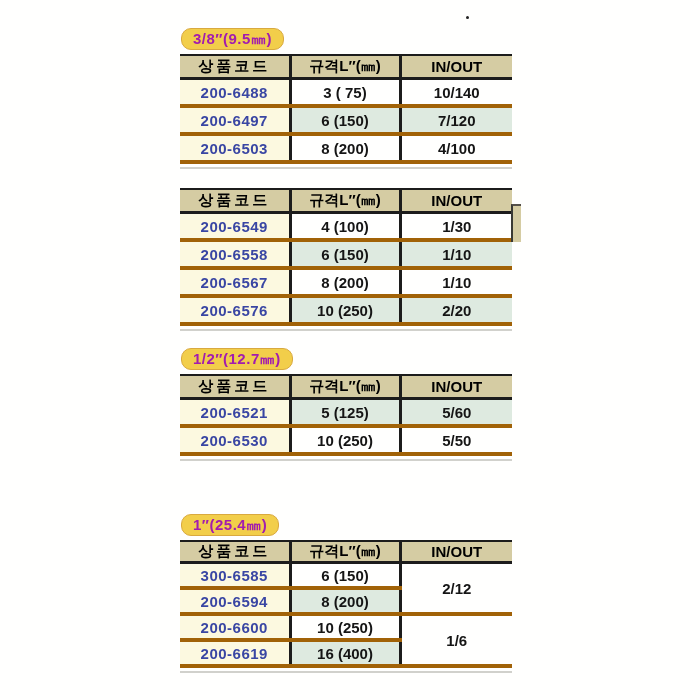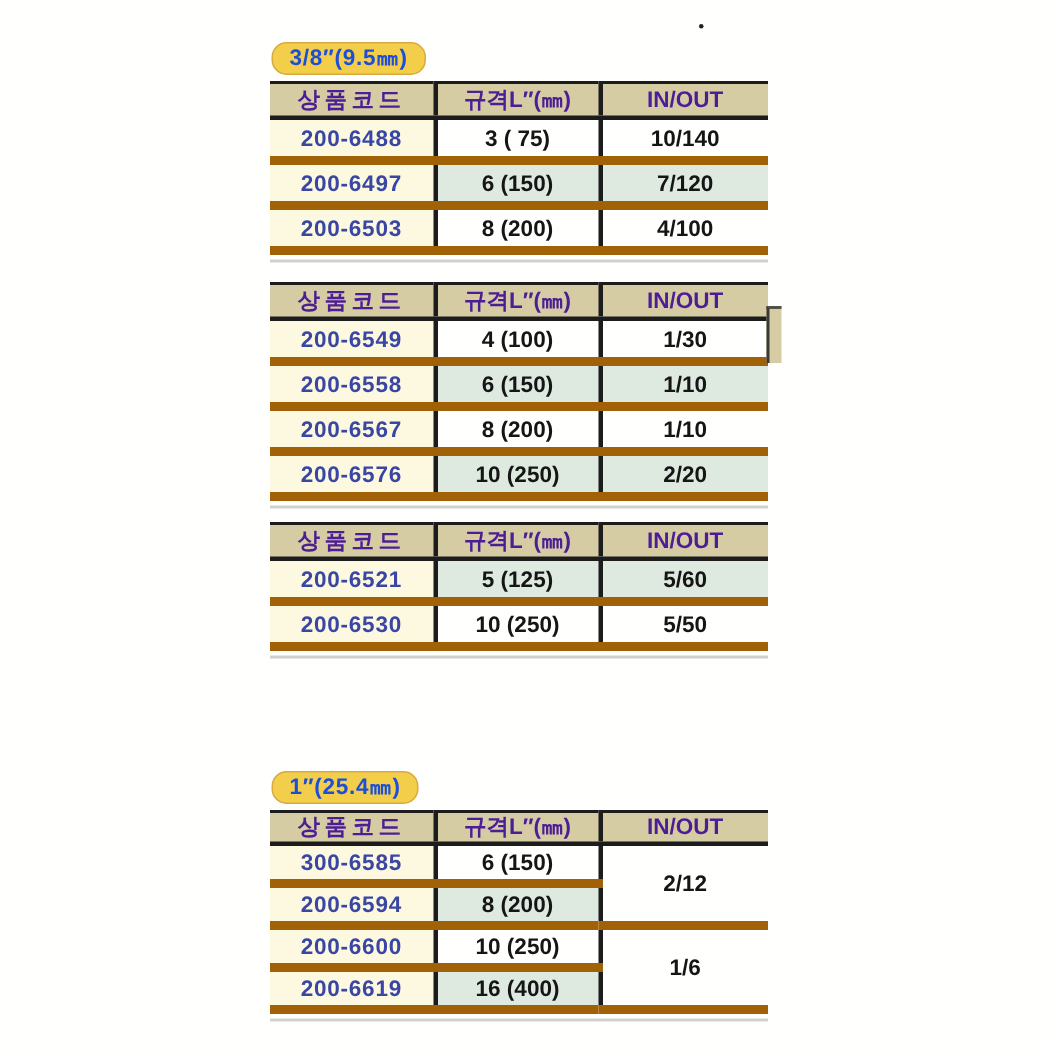--- a/index.html
+++ b/index.html
@@ -15,42 +15,42 @@
   }
   .section { position:absolute; left:180px; width:332px; }
   .badge {
     display:inline-block;
     background:var(--badge-bg,#F2CE4A);
     border:1px solid var(--badge-border,#D9A93F);
     border-radius:10px;
     padding:0 11px;
     height:20px; line-height:20px;
     font-weight:bold; font-size:15px;
-    color:#1d4ed8; letter-spacing:0.5px;
+    color:#a21caf; letter-spacing:0.5px;
     margin:0 0 4px 1px;
     white-space:nowrap;
   }
   table.spec-table {
     border-collapse:collapse; table-layout:fixed;
     width:332px;
   }
   .spec-table th, .spec-table td {
     padding:0; margin:0; text-align:center;
     font-weight:bold; font-size:15px;
     overflow:hidden; white-space:nowrap;
   }
   .spec-table thead th {
     background:var(--header-bg,#D5CCA3);
     border-top:2px solid #1c1c1c;
     border-bottom:3px solid #1c1c1c;
-    color:#4c1d95; height:21px;
+    color:#000000; height:21px;
   }
   .spec-table th.hdr-code { letter-spacing:3px; }
   .spec-table td {
-    border-bottom:6px solid #a16207;
+    border-bottom:4px solid #a16207;
     height:24px; color:#151515;
   }
   .spec-table.compact td { height:22px; }
   .spec-table.compact thead th { height:19px; }
   .spec-table td.c2, .spec-table th.c2,
   .spec-table td.c3, .spec-table th.c3 { border-left:3px solid #1c1c1c; }
   .spec-table td.code {
     background:var(--cream,#FCF9E0);
     color:var(--code-blue,#3946A3);
     letter-spacing:0.5px;
@@ -137,21 +137,21 @@
               <td class="c2">8 (200)</td>
               <td class="c3">1/10</td>
             </tr>
             <tr>
               <td class="code">200-6576</td>
               <td class="c2 tint">10 (250)</td>
               <td class="c3 tint">2/20</td>
             </tr>
           </tbody>
         </table><div class="shadow-line"></div></div>
-      <div class="section" style="top: 348px;"><table class="spec-table">
+      <div class="section" style="top: 348px;"><div class="badge">1/2″(12.7㎜)</div><table class="spec-table">
           <colgroup>
             <col style="width: 110px;">
             <col style="width: 110px;">
             <col style="width: 112px;">
           </colgroup>
           <thead>
             <tr>
               <th class="hdr-code">상품코드</th>
               <th class="c2">규격L″(㎜)</th>
               <th class="c3">IN/OUT</th>

